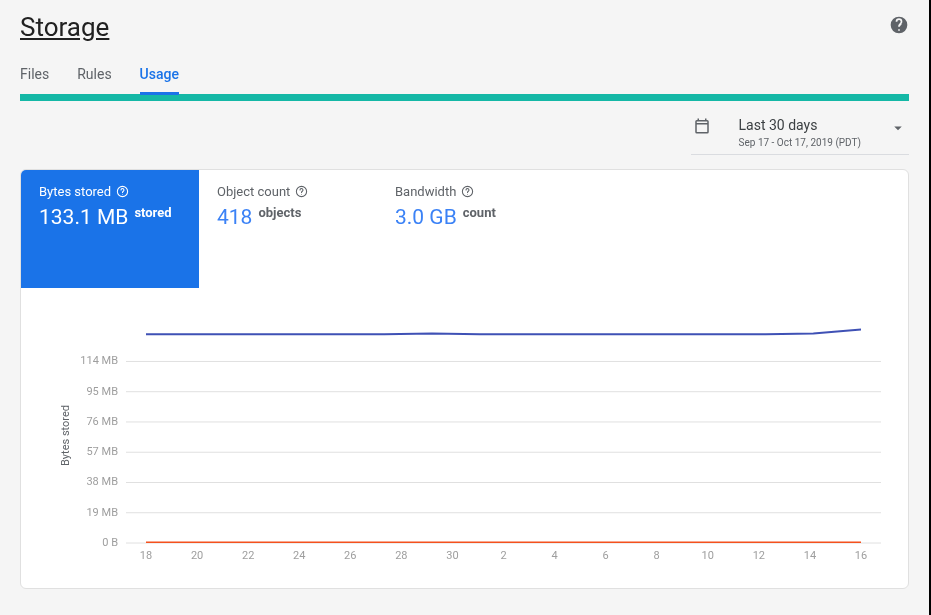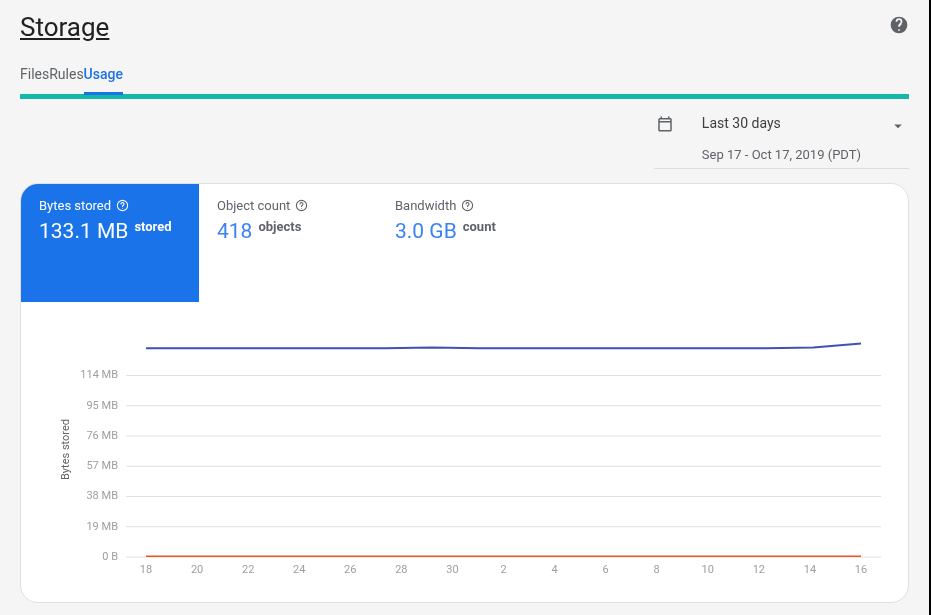--- a/index.html
+++ b/index.html
@@ -28,21 +28,22 @@
     font-weight: 400;
     color:#212121;
     text-decoration:underline;
   }
   .help-circle {
     width:20px; height:20px;
     fill:#5f6368;
   }
   .tabs {
     display:flex;
-    border-bottom:5px solid #14b8a6;
+    gap: 28px;
+    border-bottom:7px solid #14b8a6;
   }
   .tab {
     padding: 8px 0 10px 0;
     font-size: 14px;
     color:#5f6368;
     cursor:pointer;
     border-bottom: 3px solid transparent;
     margin-bottom:-1px;
   }
   .tab.active {
@@ -64,29 +65,29 @@
     cursor:pointer;
     min-width:190px;
   }
   .daterange .cal-icon svg { width:18px; height:18px; fill:#5f6368; }
   .daterange .texts { flex:1; }
   .daterange .label {
     font-size:14px;
     color:#3c4043;
   }
   .daterange .sub {
-    font-size:13px;
+    font-size:10px;
     color:#5f6368;
-    margin-top:16px;
+    margin-top:4px;
   }
   .daterange .drop svg { width:18px; height:18px; fill:#5f6368; margin-top:2px;}
   .card {
     background:#fff;
     border:1px solid #e0e0e0;
-    border-radius:18px;
+    border-radius:6px;
     overflow:hidden;
     margin-top:4px;
   }
   .metrics {
     display:flex;
   }
   .metric {
     padding:14px 18px 18px 18px;
     min-height:118px;
     width:178px;

